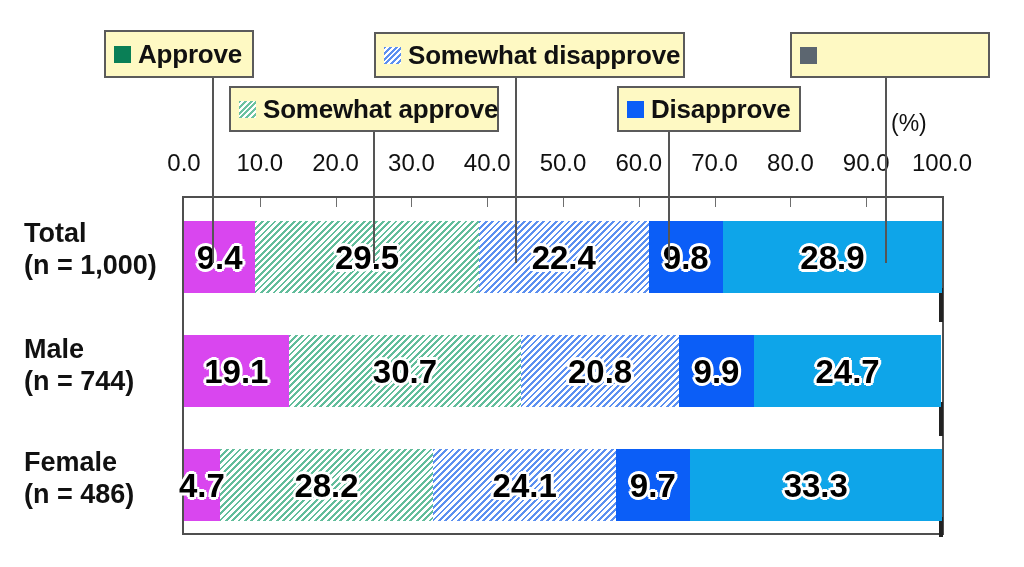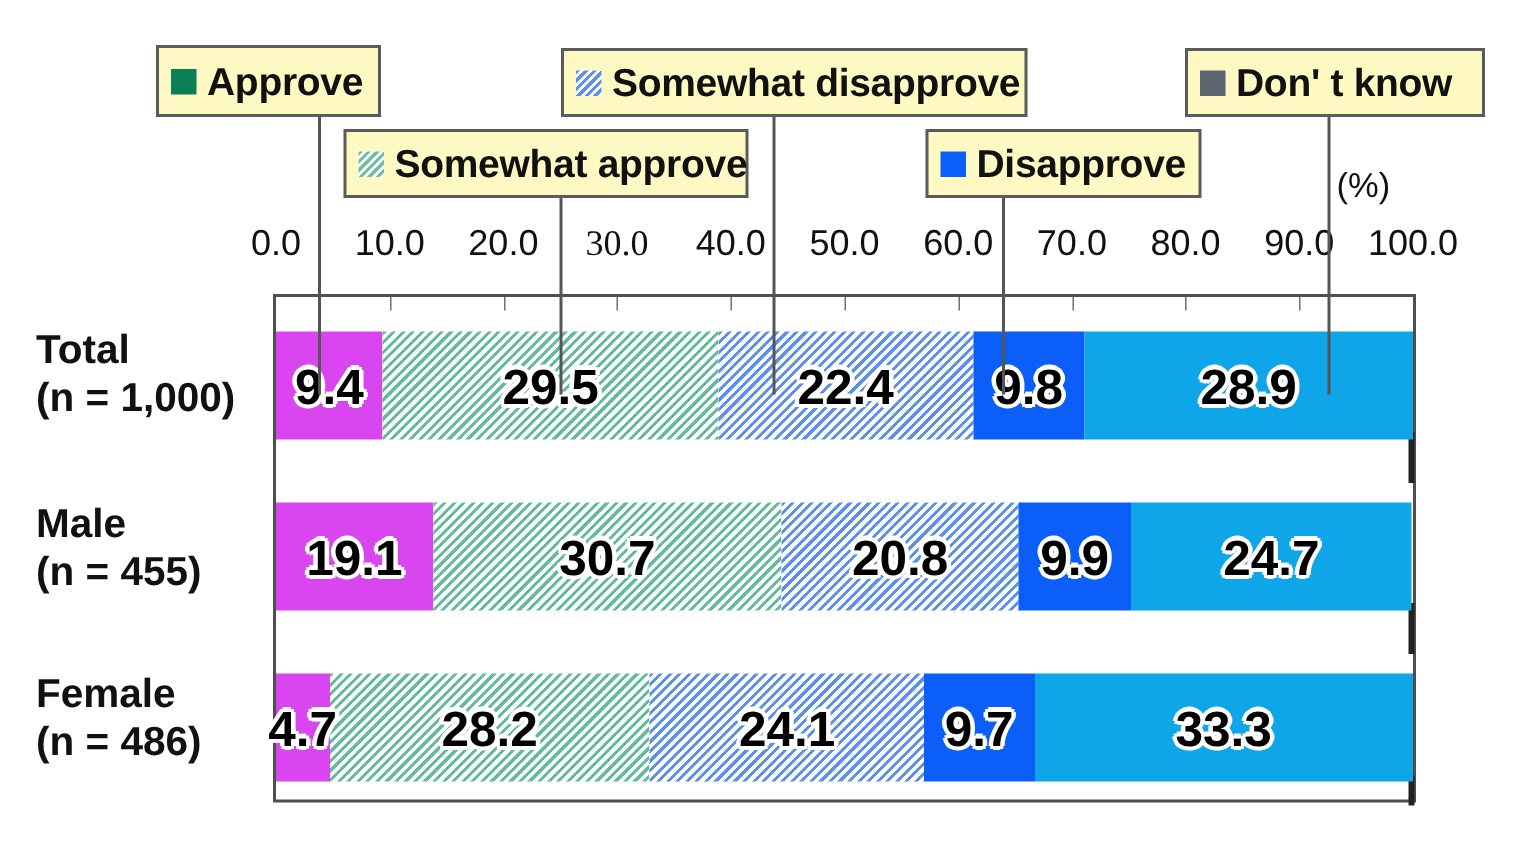--- a/index.html
+++ b/index.html
@@ -180,30 +180,29 @@
     <span class="legend-label">Somewhat disapprove</span>
   </div>
 
   <div class="legend-box" style="left:617px; top:86px; width:184px; height:46px;">
     <span class="swatch sw-disapprove"></span>
     <span class="legend-label">Disapprove</span>
   </div>
 
   <div class="legend-box" style="left:790px; top:32px; width:200px; height:46px;">
     <span class="swatch sw-dontknow"></span>
-    <span class="legend-label">Don' t know</span>
   </div>
 
   <div class="pct-unit" style="left:891px; top:110px;">(%)</div>
 
   <div class="axis" id="axis-ticks" style="left:182px; top:148px; width:762px;">
       <div class="axis-tick-label" style="left: 2px;">0.0</div>
       <div class="axis-tick-label" style="left: 77.8px;">10.0</div>
       <div class="axis-tick-label" style="left: 153.6px;">20.0</div>
-      <div class="axis-tick-label" style="left: 229.4px; font-family: Liberation Serif, serif;">30.0</div>
+      <div class="axis-tick-label" style="left: 229.4px;">30.0</div>
       <div class="axis-tick-label" style="left: 305.2px;">40.0</div>
       <div class="axis-tick-label" style="left: 381px;">50.0</div>
       <div class="axis-tick-label" style="left: 456.8px;">60.0</div>
       <div class="axis-tick-label" style="left: 532.6px;">70.0</div>
       <div class="axis-tick-label" style="left: 608.4px;">80.0</div>
       <div class="axis-tick-label" style="left: 684.2px;">90.0</div>
       <div class="axis-tick-label" style="left: 760px;">100.0</div>
     </div>
 
   <div id="plot-frame" style="left:182px; top:196px; width:762px; height:339px;">
@@ -220,21 +219,21 @@
       <div class="right-tick" style="top: 204px; height: 34px;"></div>
       <div class="right-tick" style="top: 319px; height: 20px;"></div>
     </div>
 
   <div class="row-label" style="left:24px; top:218px; width:160px;">
     <span>Total</span>
     <span class="ln2">(n = 1,000)</span>
   </div>
   <div class="row-label" style="left:24px; top:334px; width:160px;">
     <span>Male</span>
-    <span class="ln2">(n = 455)</span>
+    <span class="ln2">(n = 744)</span>
   </div>
   <div class="row-label" style="left:24px; top:447px; width:160px;">
     <span>Female</span>
     <span class="ln2">(n = 486)</span>
   </div>
 
   <div id="bars-layer">
       <div class="bar-row" style="left: 184px; top: 221px; width: 758px; height: 72px;">
         <div class="seg seg-approve" style="width: 71.252px;">
           <span class="val">9.4</span>

